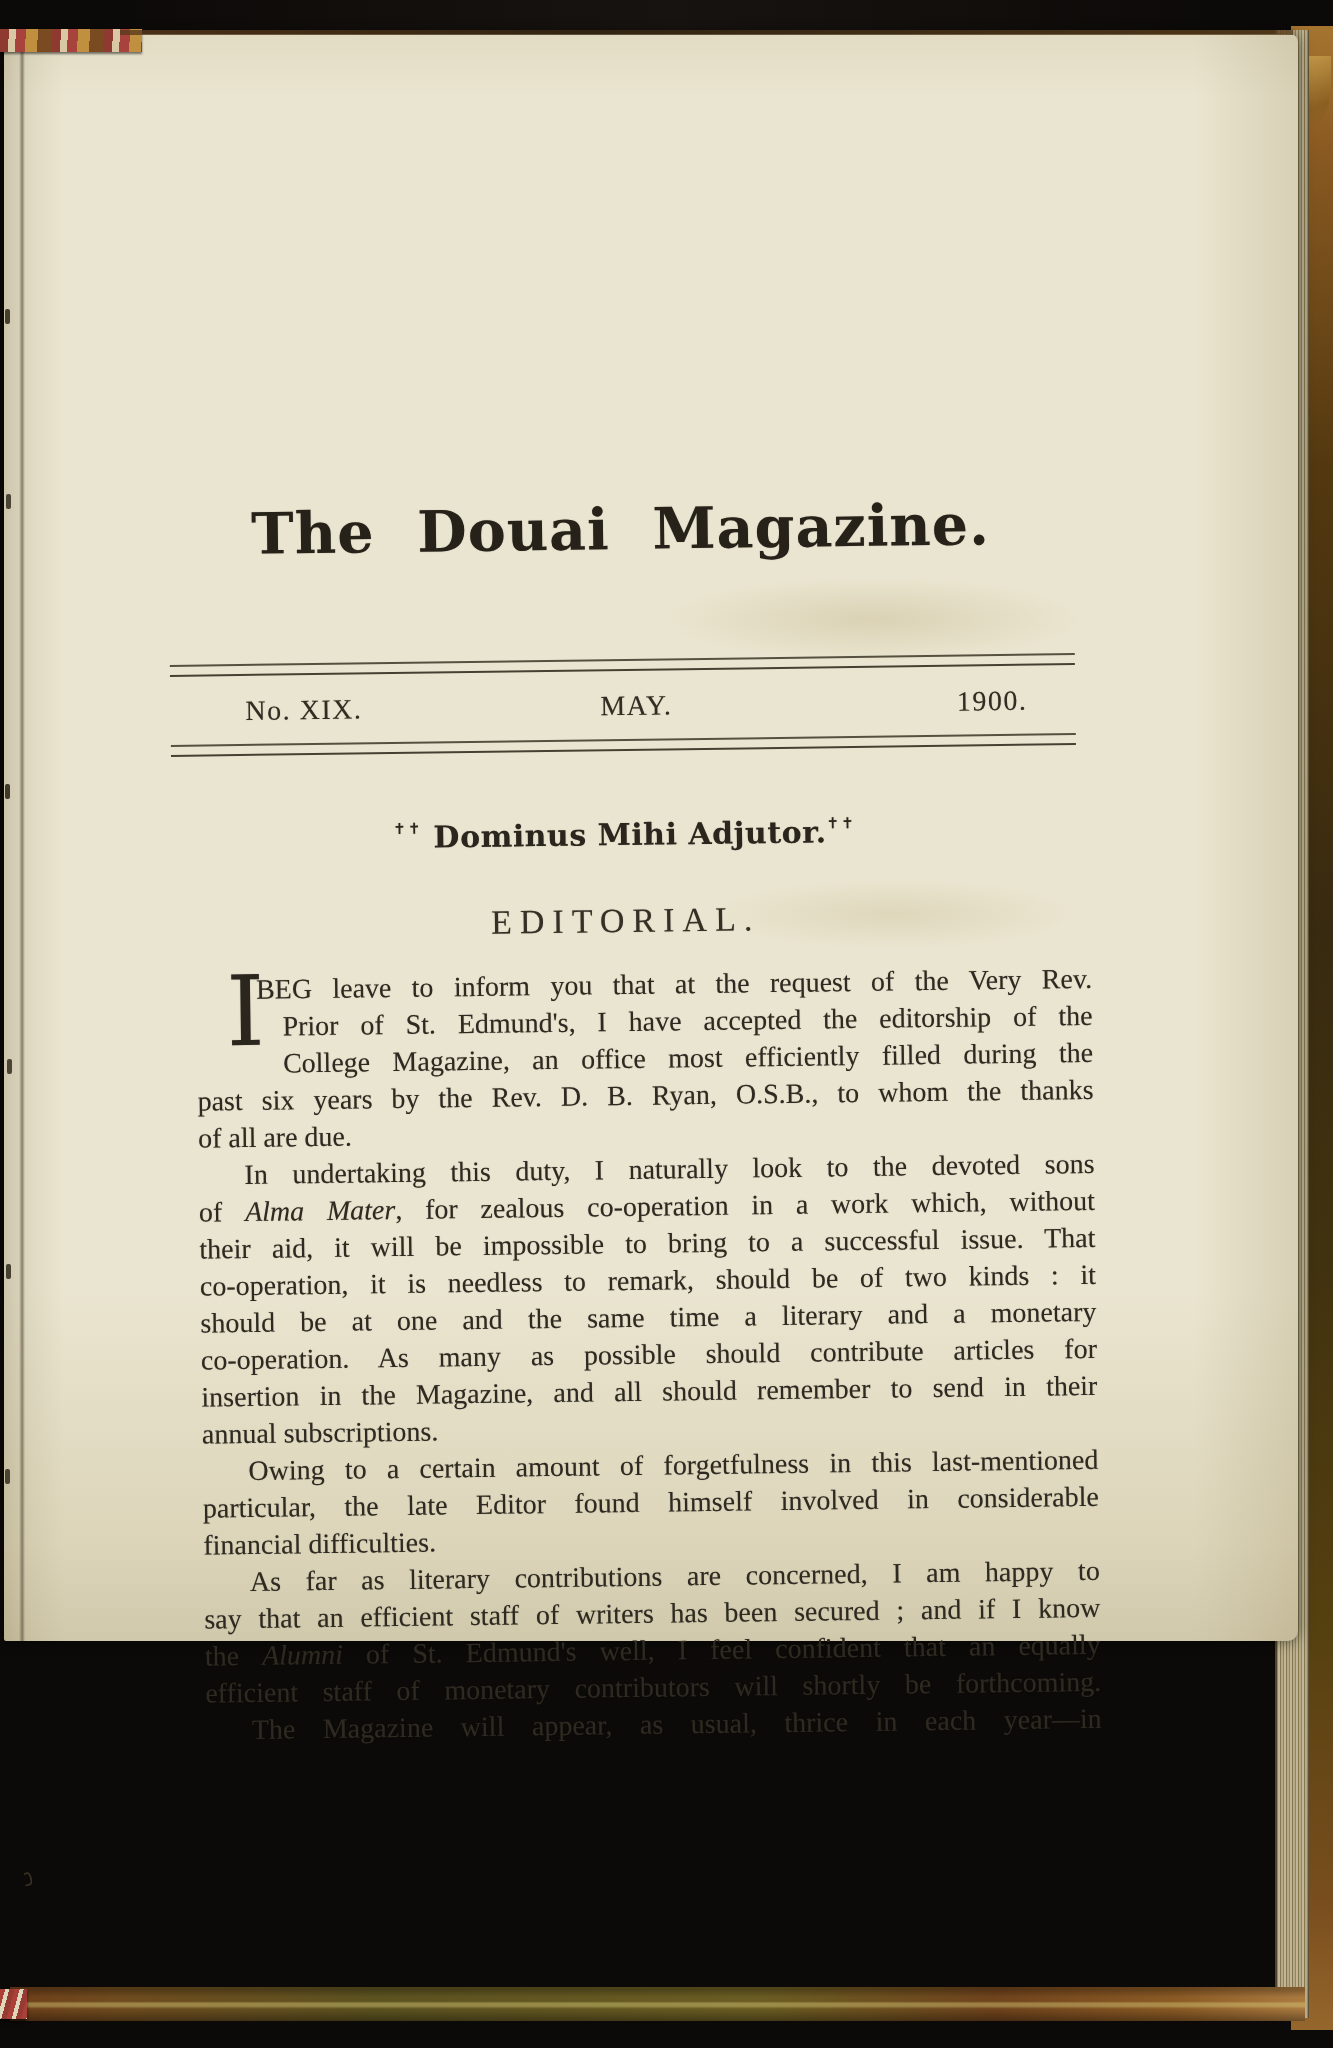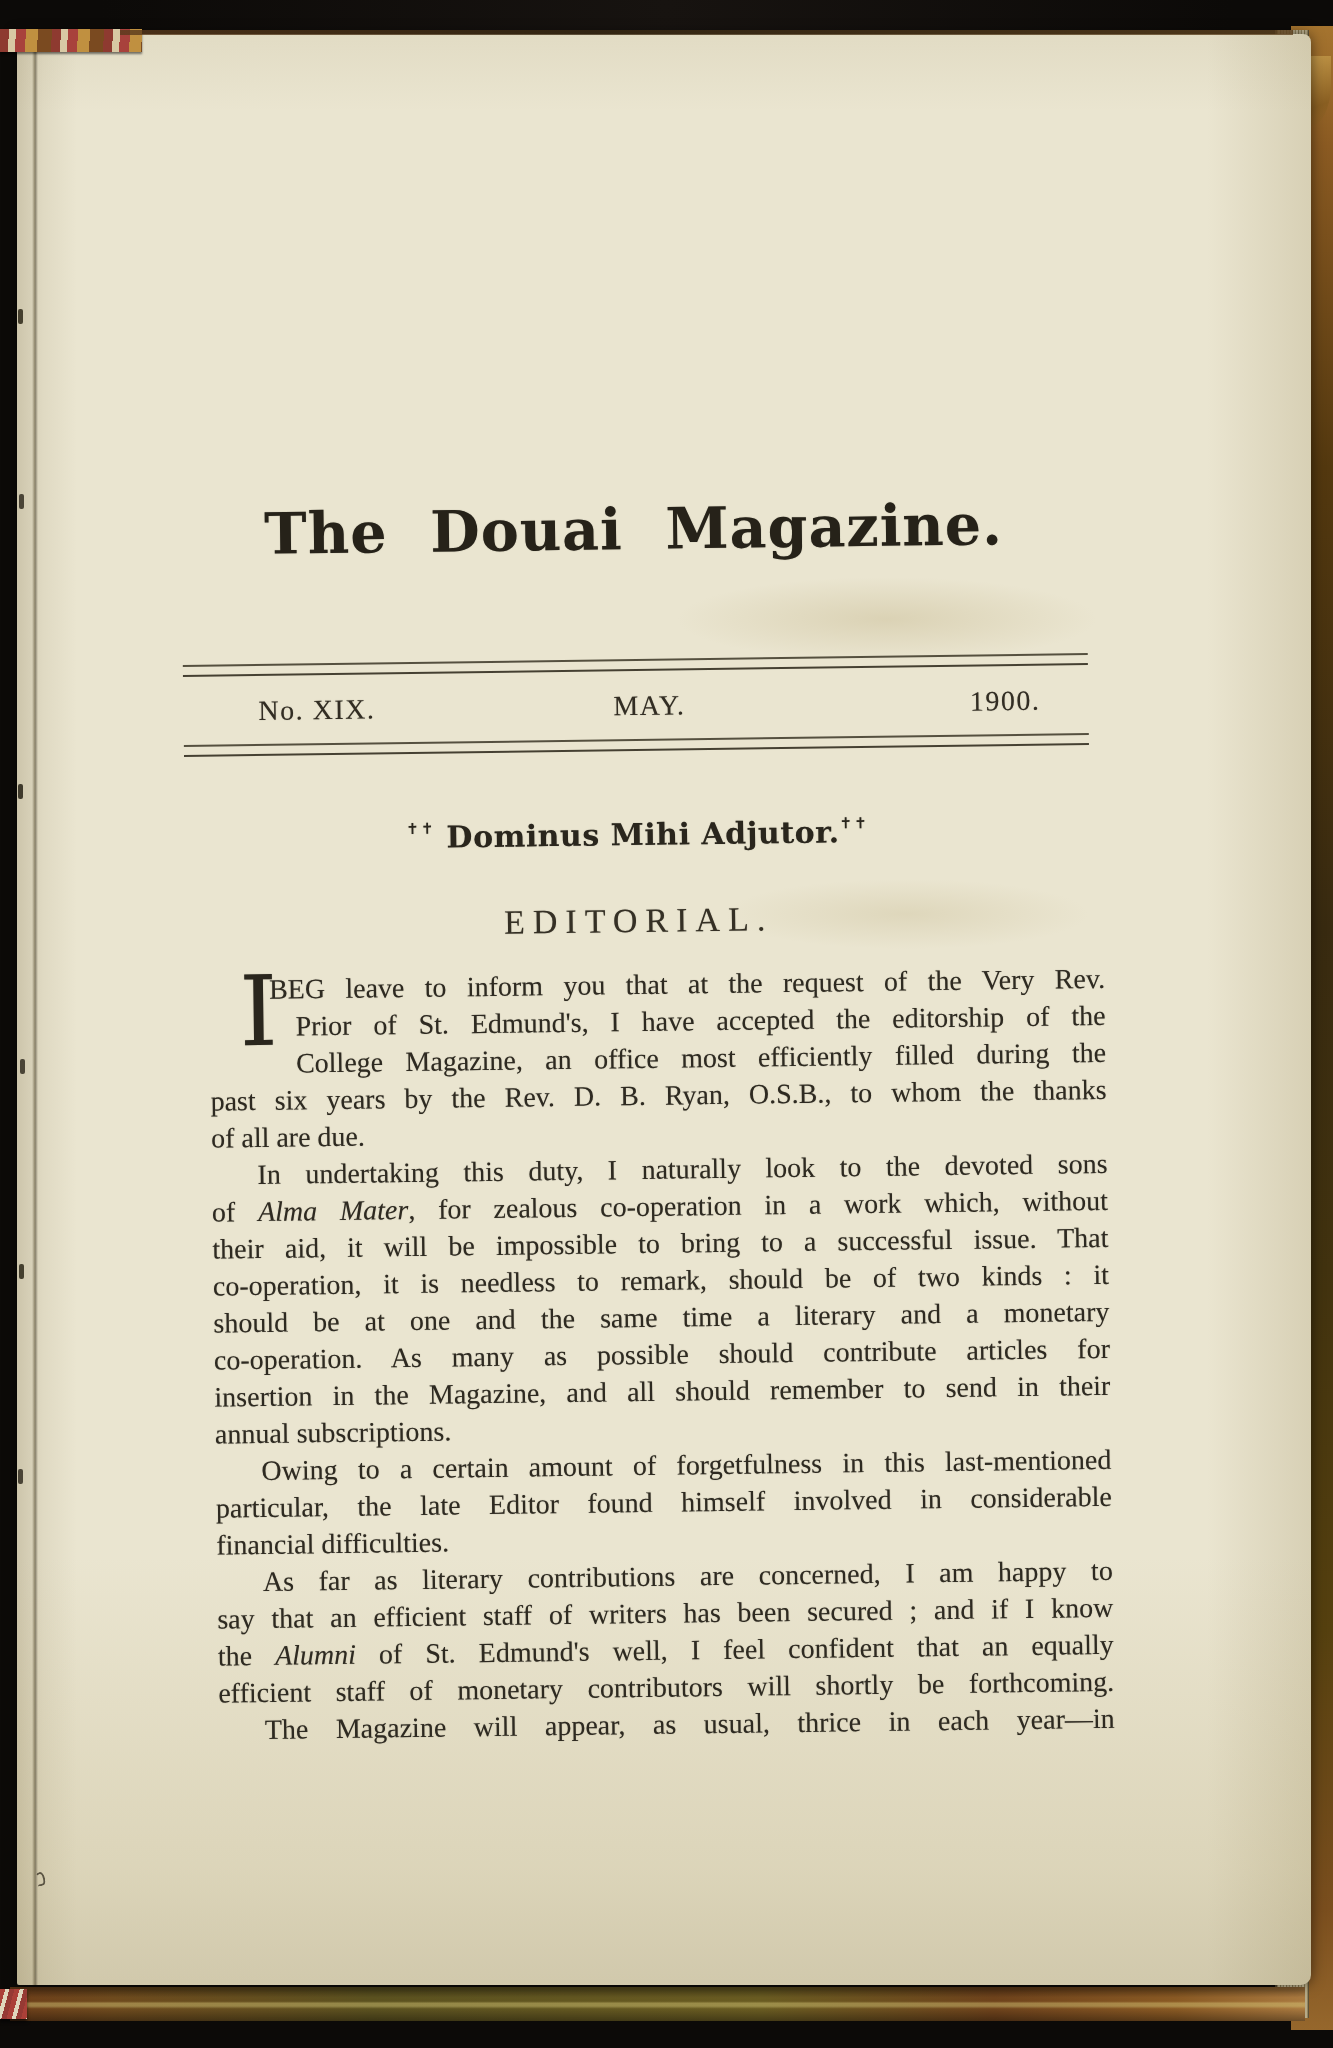--- a/index.html
+++ b/index.html
@@ -34,21 +34,21 @@
       box-shadow:0 2px 2px rgba(0,0,0,.5); }
   .top-edge-line { position:absolute; left:120px; right:40px; top:30px; height:5px;
       background:linear-gradient(90deg,#5a3a1c, #3a2a14 40%, #5f4320 100%);
       opacity:.8; }
   .headband-bottom { position:absolute; left:0; top:1989px; width:27px; height:30px;
       background:repeating-linear-gradient(105deg,
         #ab4038 0 5px, #e0d6bc 5px 9px, #963a34 9px 14px);
       box-shadow:0 3px 3px rgba(0,0,0,.6); }
 
   
-  .page { position:absolute; left:17px; top:34px; width:1294px; height:1951px;
+  .page { position:absolute; left:4px; top:34px; width:1294px; height:1607px;
       background:
         radial-gradient(ellipse 300px 60px at 870px 585px, rgba(190,175,130,.35), transparent 70%),
         radial-gradient(ellipse 260px 50px at 890px 880px, rgba(195,182,140,.30), transparent 70%),
         linear-gradient(180deg, rgba(150,135,90,.10) 0%, transparent 4%,
           transparent 78%, rgba(170,155,105,.22) 94%, rgba(150,135,88,.30) 100%),
         linear-gradient(90deg, rgba(130,115,75,.28) 0px, rgba(130,115,75,.10) 26px,
           transparent 60px, transparent 92%, rgba(160,145,100,.25) 100%),
         #eae5d0;
       border-radius:3px 8px 10px 2px;
       box-shadow:0 0 14px rgba(0,0,0,.55); }

